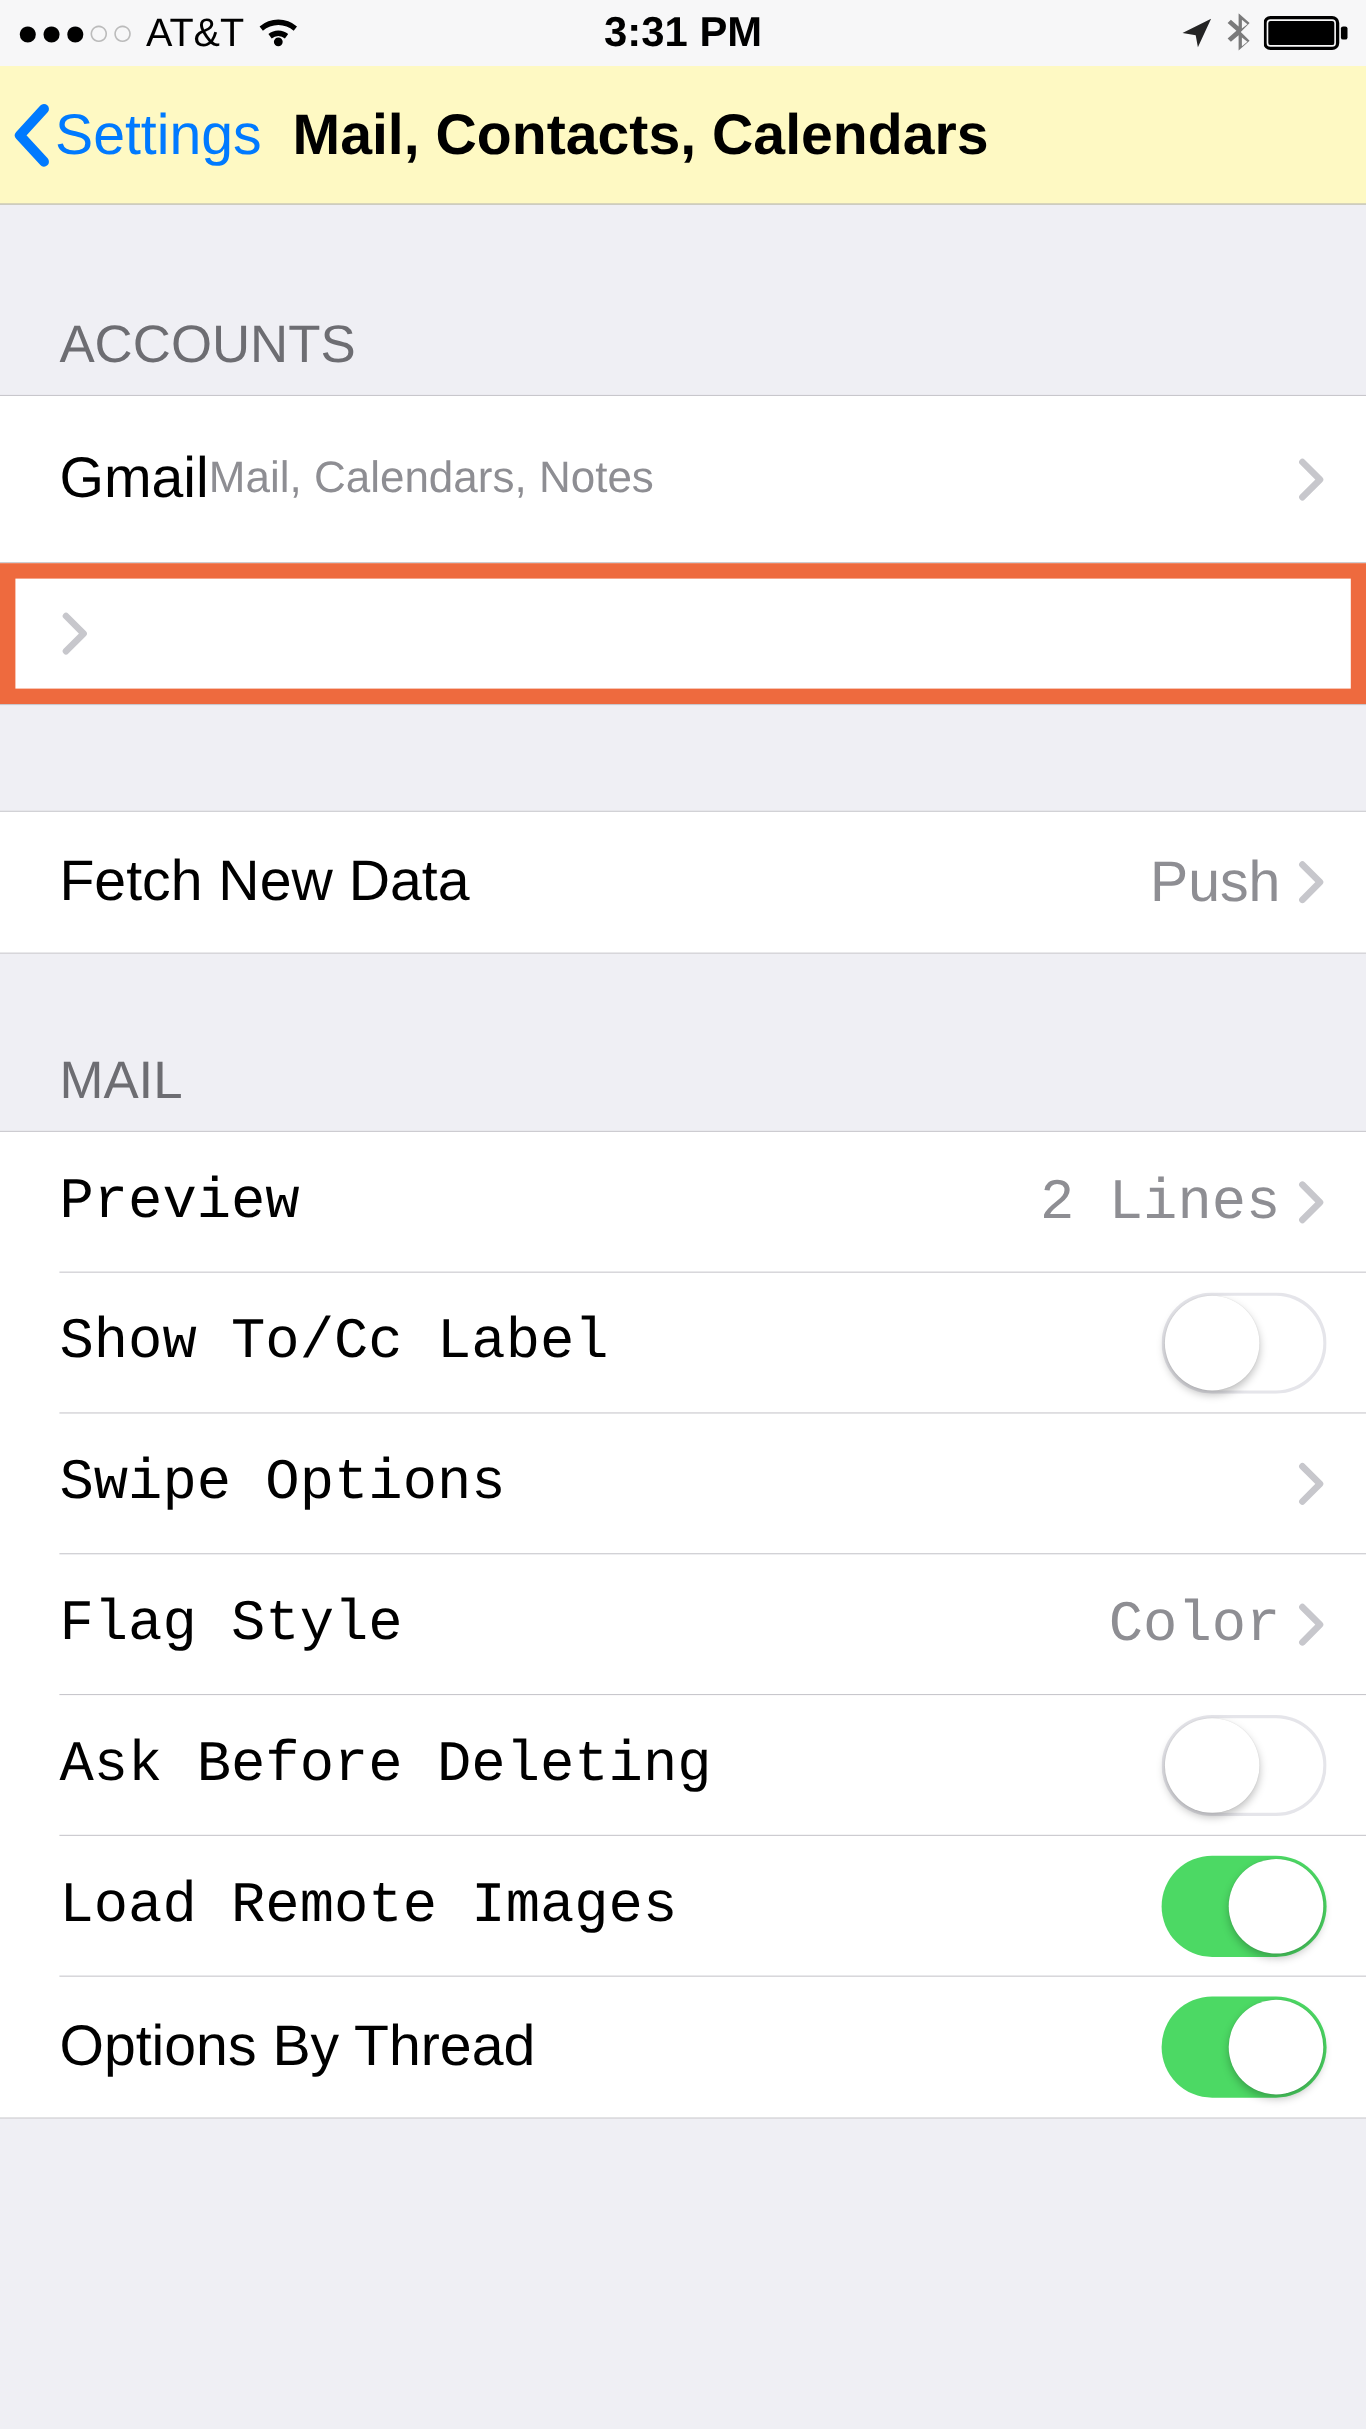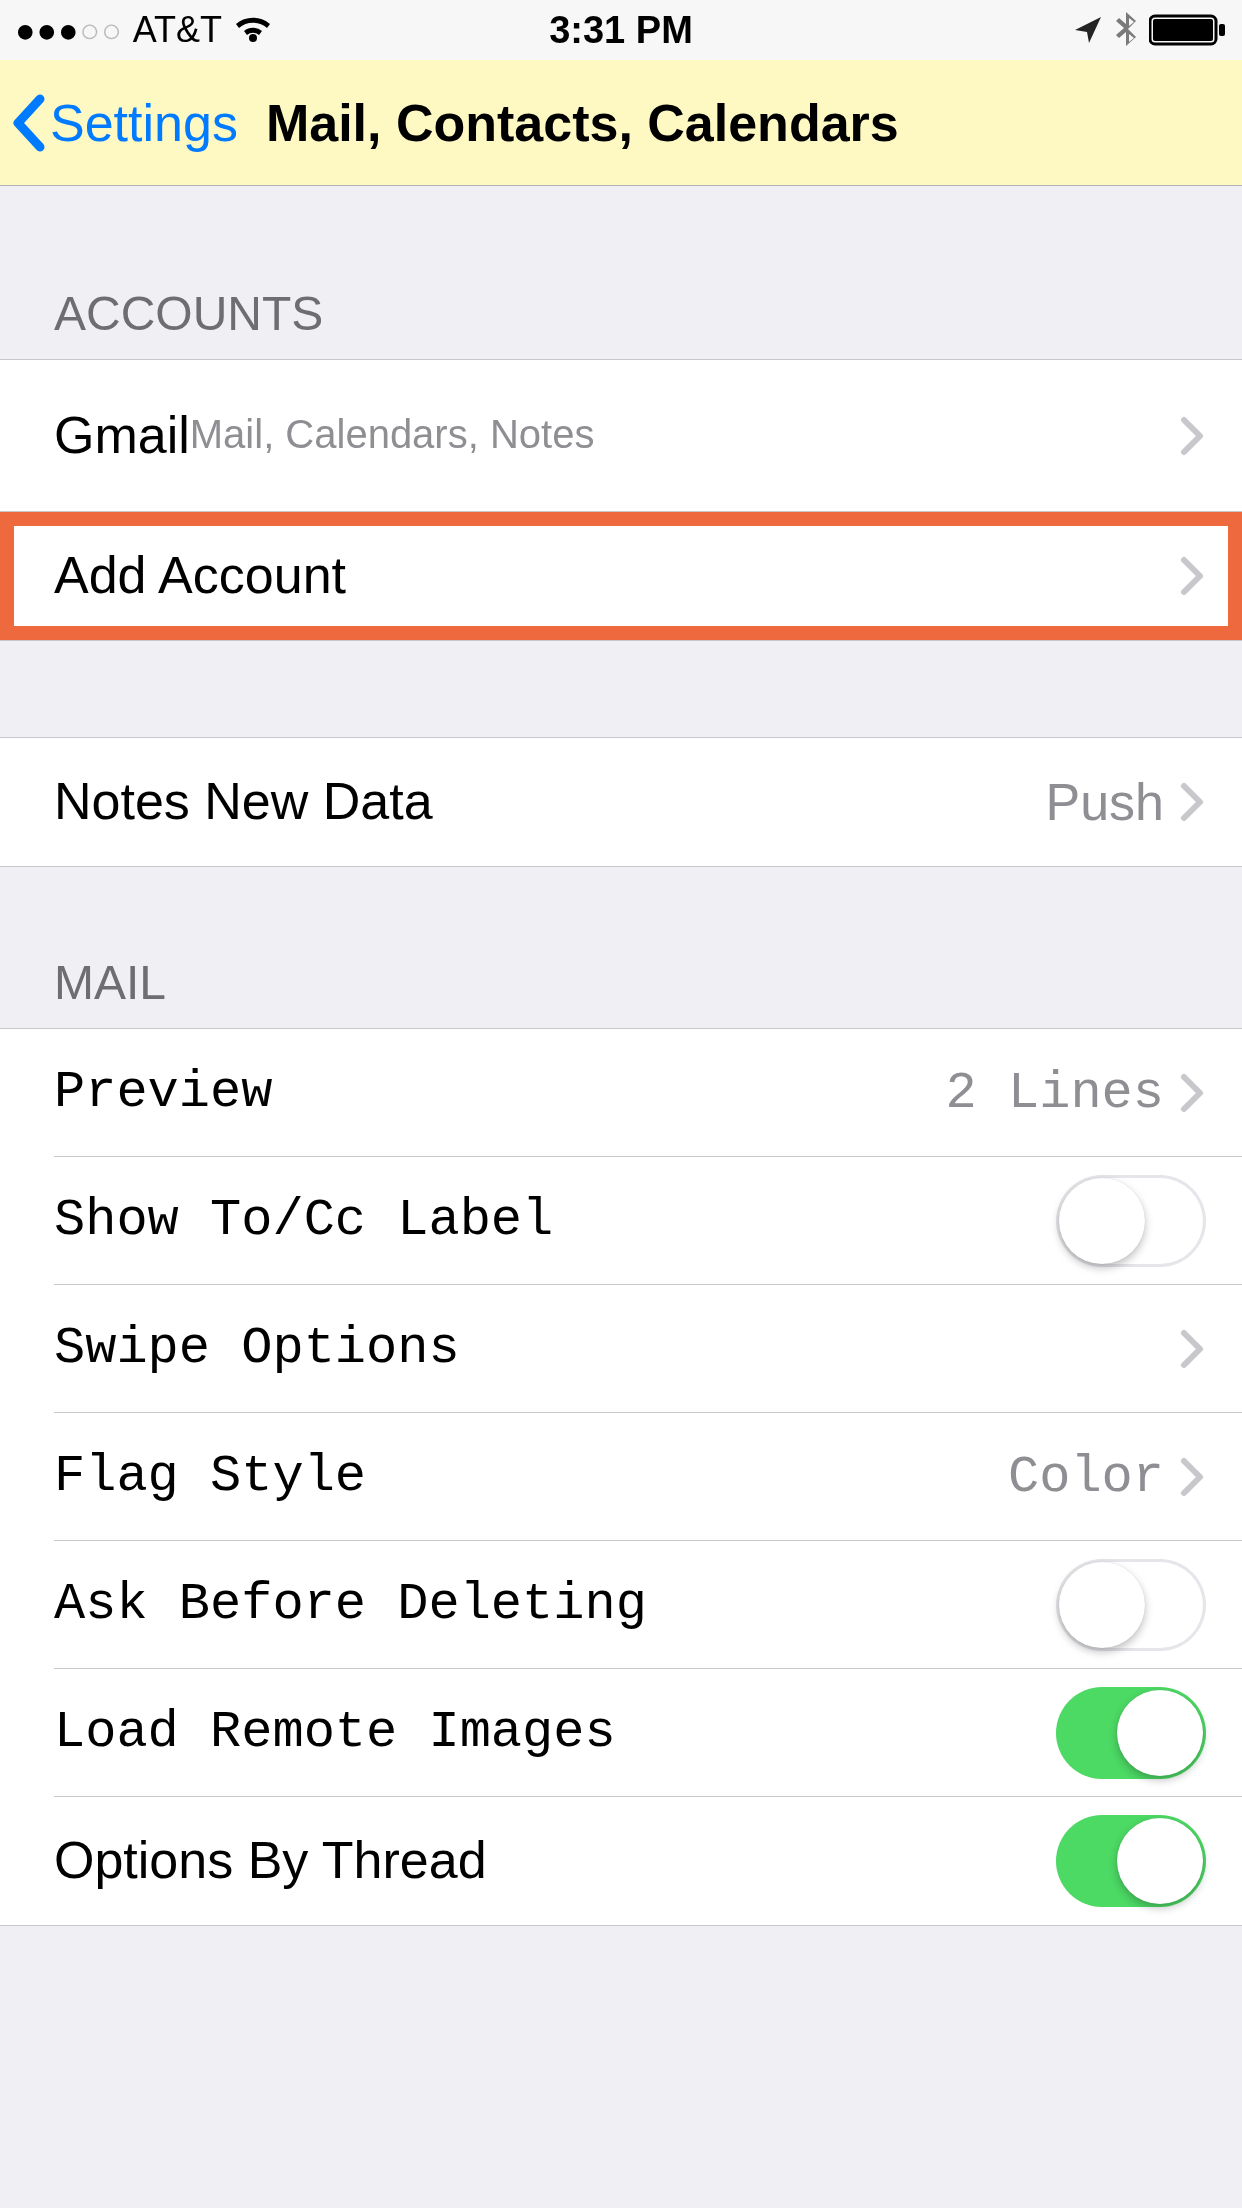--- a/index.html
+++ b/index.html
@@ -189,35 +189,32 @@
       <div class="row-title">Gmail</div>
       <div class="row-sub">Mail, Calendars, Notes</div>
     </div>
     <span class="chevron">
       <svg width="28" height="44" viewBox="0 0 28 44">
           <path fill="none" stroke="#c7c7cc" stroke-width="6" stroke-linecap="round" stroke-linejoin="round" d="M6 6 L22 22 L6 38"></path>
         </svg>
     </span>
   </div>
   <div class="row highlight">
-    <div class="row-main">
-      <div class="row-title">Add Account</div>
-    </div>
     <span class="chevron">
       <svg width="28" height="44" viewBox="0 0 28 44">
           <path fill="none" stroke="#c7c7cc" stroke-width="6" stroke-linecap="round" stroke-linejoin="round" d="M6 6 L22 22 L6 38"></path>
         </svg>
     </span>
   </div>
 </div>
 
 <div class="group" style="margin-top:96px;">
   <div class="row">
     <div class="row-main">
-      <div class="row-title">Notes New Data</div>
+      <div class="row-title">Fetch New Data</div>
     </div>
     <div class="row-value">Push</div>
     <span class="chevron">
       <svg width="28" height="44" viewBox="0 0 28 44">
           <path fill="none" stroke="#c7c7cc" stroke-width="6" stroke-linecap="round" stroke-linejoin="round" d="M6 6 L22 22 L6 38"></path>
         </svg>
     </span>
   </div>
 </div>
 

